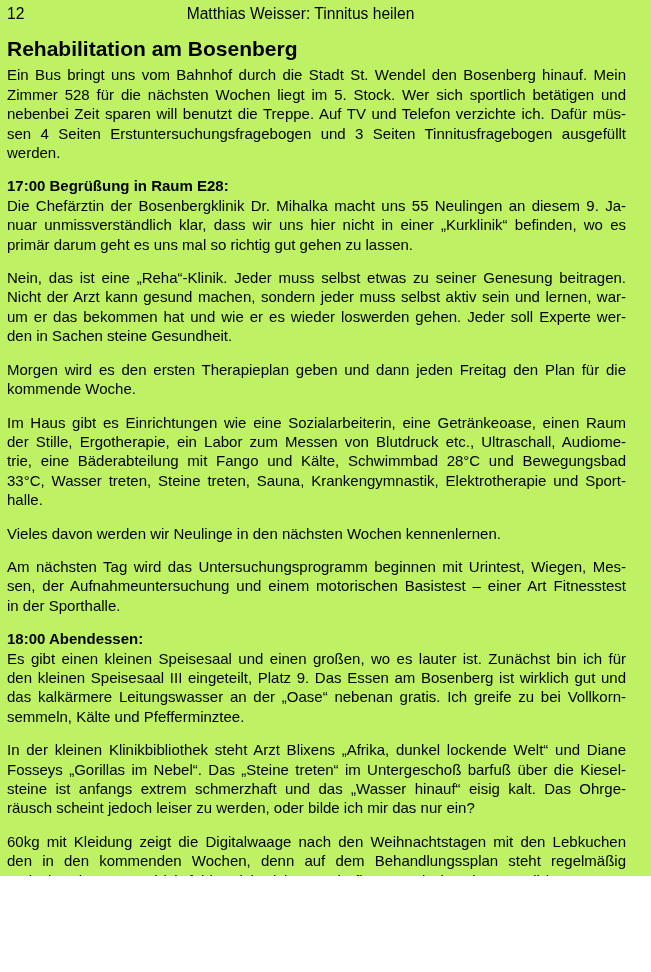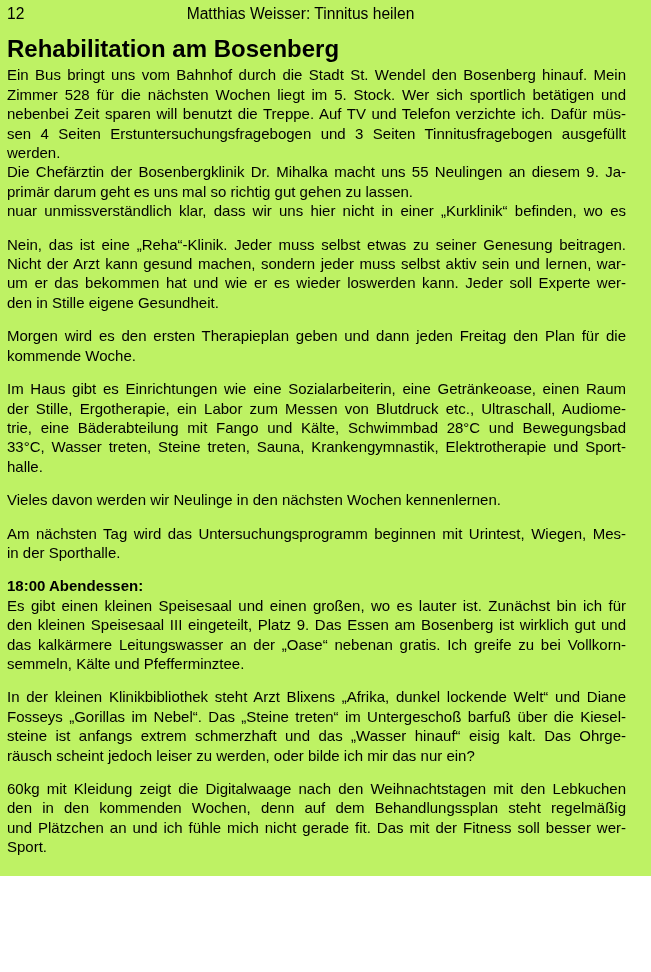--- a/index.html
+++ b/index.html
@@ -27,21 +27,21 @@
     position: absolute;
     left: 0;
     top: 0;
   }
   .running-title {
     text-align: center;
     position: relative;
     left: -16px; 
   }
   .doc-title {
-    font-size: 24px;
+    font-size: 21px;
     line-height: 26px;
     font-weight: 700;
     margin: 13px 0 3px 0;
     letter-spacing: 0;
   }
   .doc-body {
     font-size: 15px;
     line-height: 19.4px;
   }
   .block { margin-top: 14px; }
@@ -71,47 +71,49 @@
   <h1 class="doc-title">Rehabilitation am Bosenberg</h1>
 
   <main class="doc-body">
       <div class="block paragraph">
         <div class="line">Ein Bus bringt uns vom Bahnhof durch die Stadt St. Wendel den Bosenberg hinauf. Mein</div>
         <div class="line">Zimmer 528 für die nächsten Wochen liegt im 5. Stock. Wer sich sportlich betätigen und</div>
         <div class="line">nebenbei Zeit sparen will benutzt die Treppe. Auf TV und Telefon verzichte ich. Dafür müs-</div>
         <div class="line">sen 4 Seiten Erstuntersuchungsfragebogen und 3 Seiten Tinnitusfragebogen ausgefüllt</div>
         <div class="line last">werden.</div>
       </div>
+      <div class="block subheading">17:00 Begrüßung in Raum E28:</div>
       <div class="block paragraph attached">
         <div class="line">Die Chefärztin der Bosenbergklinik Dr. Mihalka macht uns 55 Neulingen an diesem 9. Ja-</div>
+        <div class="line">nuar unmissverständlich klar, dass wir uns hier nicht in einer „Kurklinik“ befinden, wo es</div>
         <div class="line last">primär darum geht es uns mal so richtig gut gehen zu lassen.</div>
-        <div class="line">nuar unmissverständlich klar, dass wir uns hier nicht in einer „Kurklinik“ befinden, wo es</div>
       </div>
       <div class="block paragraph">
         <div class="line">Nein, das ist eine „Reha“-Klinik. Jeder muss selbst etwas zu seiner Genesung beitragen.</div>
         <div class="line">Nicht der Arzt kann gesund machen, sondern jeder muss selbst aktiv sein und lernen, war-</div>
-        <div class="line">um er das bekommen hat und wie er es wieder loswerden kann. Jeder soll Experte wer-</div>
-        <div class="line last">den in Stille eigene Gesundheit.</div>
+        <div class="line">um er das bekommen hat und wie er es wieder loswerden gehen. Jeder soll Experte wer-</div>
+        <div class="line last">den in Sachen steine Gesundheit.</div>
       </div>
       <div class="block paragraph">
         <div class="line">Morgen wird es den ersten Therapieplan geben und dann jeden Freitag den Plan für die</div>
         <div class="line last">kommende Woche.</div>
       </div>
       <div class="block paragraph">
         <div class="line">Im Haus gibt es Einrichtungen wie eine Sozialarbeiterin, eine Getränkeoase, einen Raum</div>
         <div class="line">der Stille, Ergotherapie, ein Labor zum Messen von Blutdruck etc., Ultraschall, Audiome-</div>
         <div class="line">trie, eine Bäderabteilung mit Fango und Kälte, Schwimmbad 28°C und Bewegungsbad</div>
         <div class="line">33°C, Wasser treten, Steine treten, Sauna, Krankengymnastik, Elektrotherapie und Sport-</div>
         <div class="line last">halle.</div>
       </div>
       <div class="block paragraph">
         <div class="line last">Vieles davon werden wir Neulinge in den nächsten Wochen kennenlernen.</div>
       </div>
       <div class="block paragraph">
         <div class="line">Am nächsten Tag wird das Untersuchungsprogramm beginnen mit Urintest, Wiegen, Mes-</div>
+        <div class="line">sen, der Aufnahmeuntersuchung und einem motorischen Basistest – einer Art Fitnesstest</div>
         <div class="line last">in der Sporthalle.</div>
       </div>
       <div class="block subheading">18:00 Abendessen:</div>
       <div class="block paragraph attached">
         <div class="line">Es gibt einen kleinen Speisesaal und einen großen, wo es lauter ist. Zunächst bin ich für</div>
         <div class="line">den kleinen Speisesaal III eingeteilt, Platz 9. Das Essen am Bosenberg ist wirklich gut und</div>
         <div class="line">das kalkärmere Leitungswasser an der „Oase“ nebenan gratis. Ich greife zu bei Vollkorn-</div>
         <div class="line last">semmeln, Kälte und Pfefferminztee.</div>
       </div>
       <div class="block paragraph">

